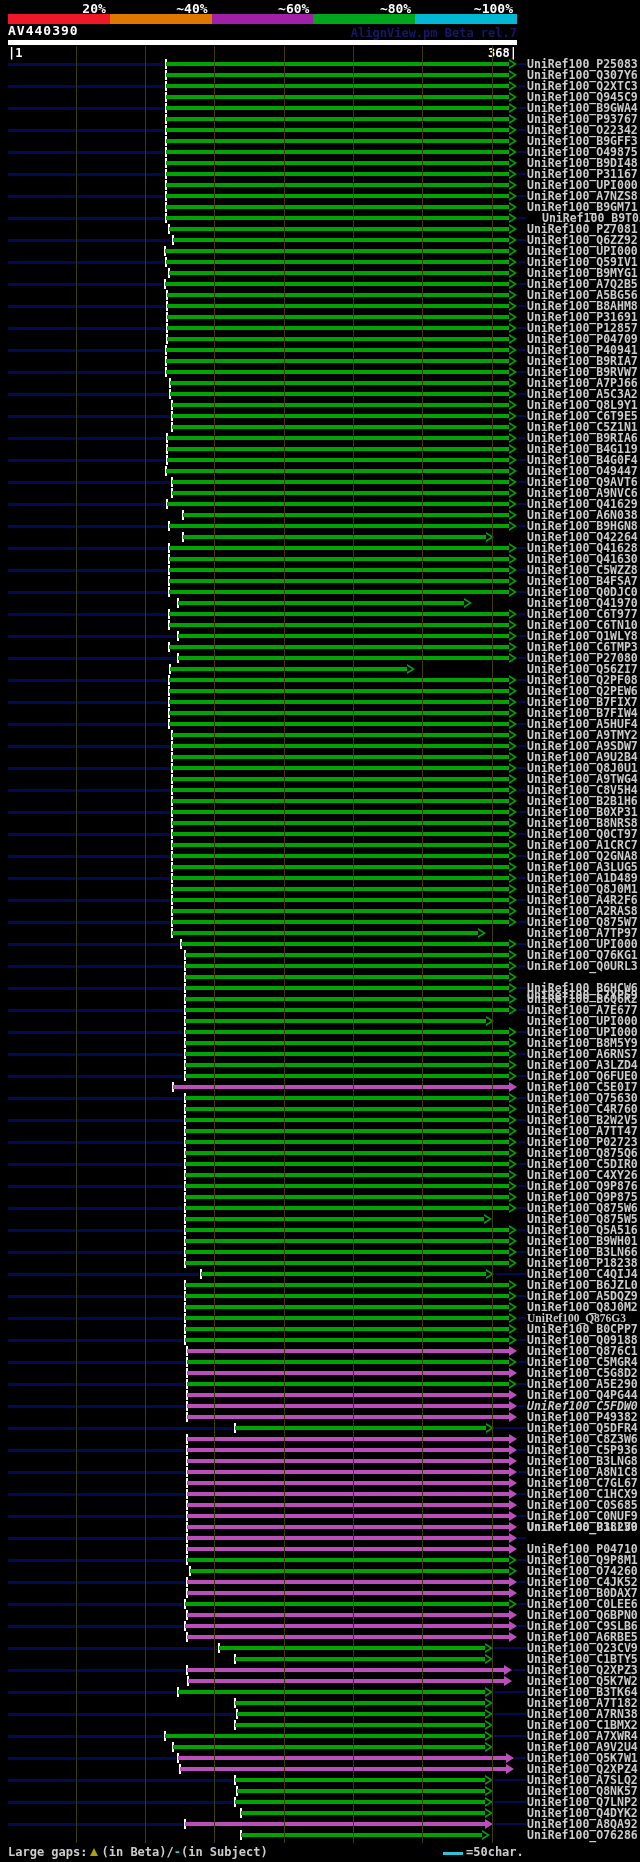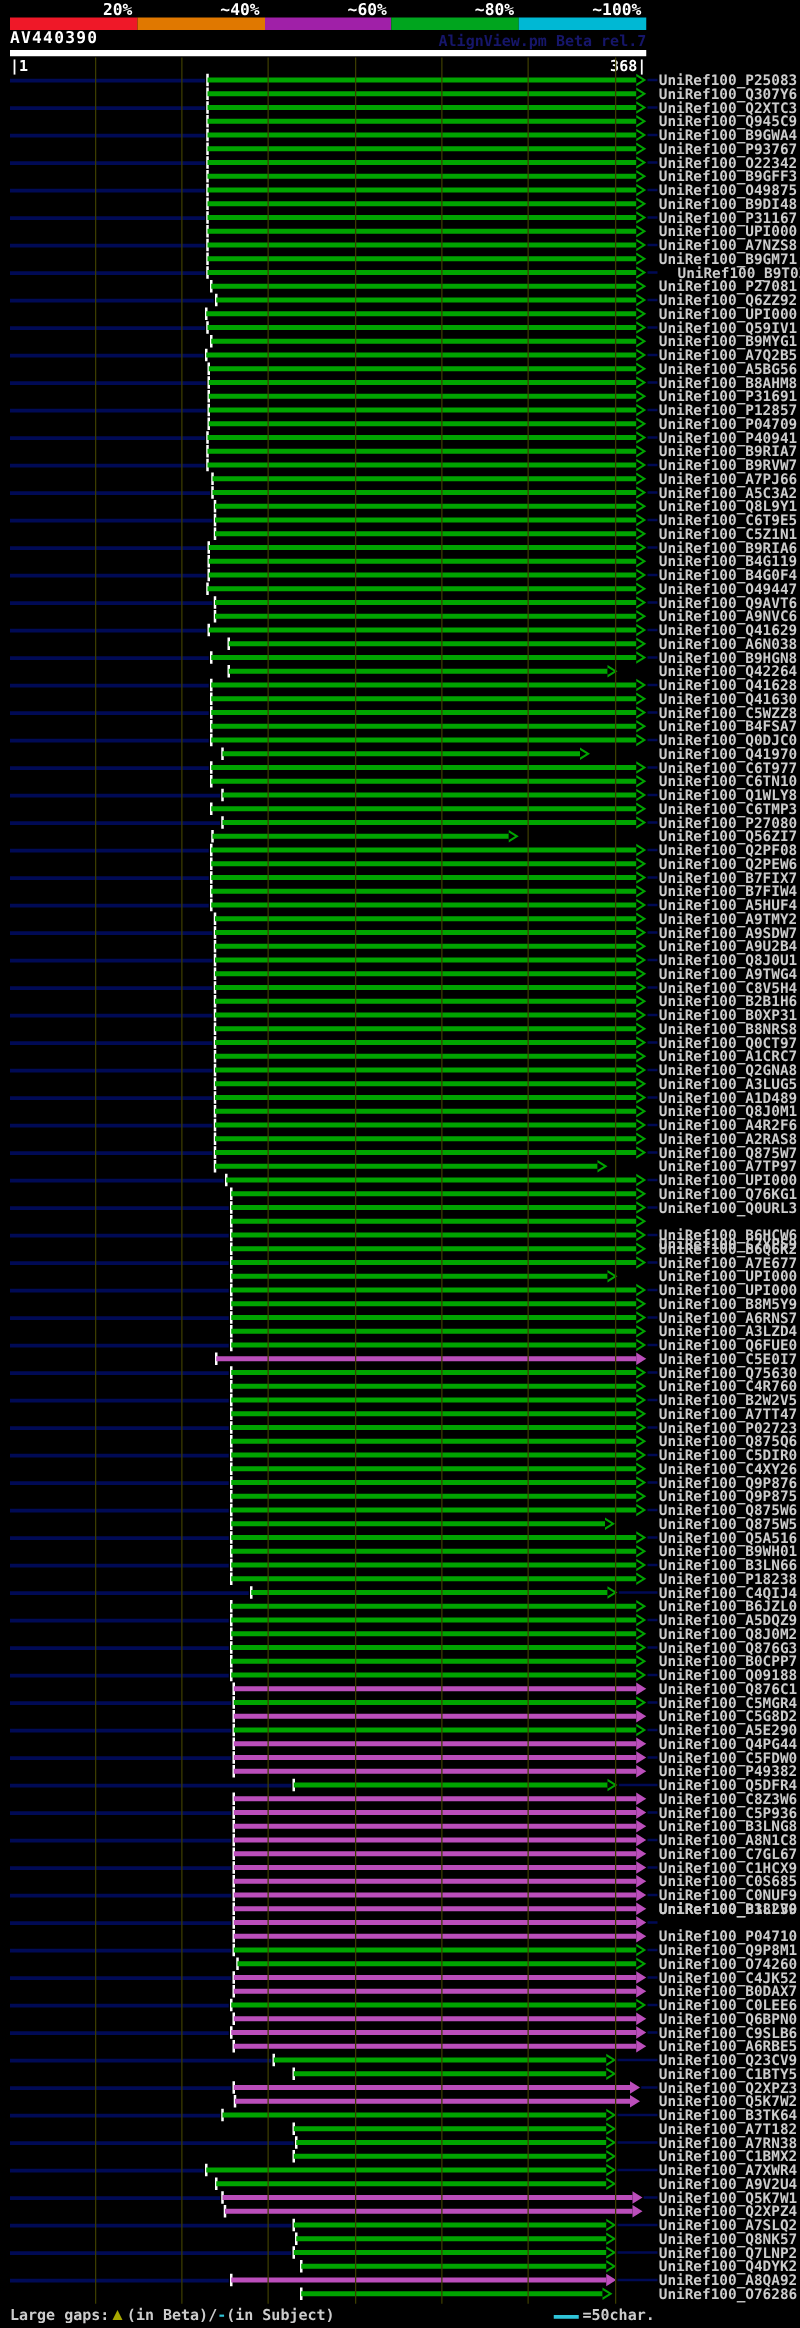--- a/index.html
+++ b/index.html
@@ -961,21 +961,21 @@
         <div class="tri-in" style="left: 509px; top: 1304px;"></div>
         <div class="lbl" style="top: 1301px;">UniRef100_Q8J0M2</div>
       </div>
       <div class="abs">
         <div class="leader" style="left: 8px; width: 175px; top: 1317px;"></div>
         <div class="conn" style="left: 518px; width: 8px; top: 1317px;"></div>
         <div class="tick" style="left: 184px; top: 1313px;"></div>
         <div class="bar" style="left: 185px; width: 324px; top: 1316px; background: rgb(0, 164, 0);"></div>
         <div class="tri" style="left: 509px; top: 1313px; border-left: 8px solid rgb(0, 164, 0);"></div>
         <div class="tri-in" style="left: 509px; top: 1315px;"></div>
-        <div class="lbl" style="top: 1312px;">UniRef100_Q876G3</div>
+        <div class="lbl" style="top: 1312px; font-family: Liberation Serif, serif;">UniRef100_Q876G3</div>
       </div>
       <div class="abs">
         <div class="tick" style="left: 184px; top: 1324px;"></div>
         <div class="bar" style="left: 185px; width: 324px; top: 1327px; background: rgb(0, 164, 0);"></div>
         <div class="tri" style="left: 509px; top: 1324px; border-left: 8px solid rgb(0, 164, 0);"></div>
         <div class="tri-in" style="left: 509px; top: 1326px;"></div>
         <div class="lbl" style="top: 1323px;">UniRef100_B0CPP7</div>
       </div>
       <div class="abs">
         <div class="leader" style="left: 8px; width: 175px; top: 1339px;"></div>
@@ -1021,21 +1021,21 @@
         <div class="bar" style="left: 187px; width: 322px; top: 1393px; background: rgb(187, 78, 187);"></div>
         <div class="tri" style="left: 509px; top: 1390px; border-left: 8px solid rgb(187, 78, 187);"></div>
         <div class="lbl" style="top: 1389px;">UniRef100_Q4PG44</div>
       </div>
       <div class="abs">
         <div class="leader" style="left: 8px; width: 177px; top: 1405px;"></div>
         <div class="conn" style="left: 518px; width: 8px; top: 1405px;"></div>
         <div class="tick" style="left: 186px; top: 1401px;"></div>
         <div class="bar" style="left: 187px; width: 322px; top: 1404px; background: rgb(187, 78, 187);"></div>
         <div class="tri" style="left: 509px; top: 1401px; border-left: 8px solid rgb(187, 78, 187);"></div>
-        <div class="lbl" style="top: 1400px;">UniRef100_C5FDW0</div>
+        <div class="lbl" style="top: 1400px; font-style: italic;">UniRef100_C5FDW0</div>
       </div>
       <div class="abs">
         <div class="tick" style="left: 186px; top: 1412px;"></div>
         <div class="bar" style="left: 187px; width: 322px; top: 1415px; background: rgb(187, 78, 187);"></div>
         <div class="tri" style="left: 509px; top: 1412px; border-left: 8px solid rgb(187, 78, 187);"></div>
         <div class="lbl" style="top: 1411px;">UniRef100_P49382</div>
       </div>
       <div class="abs">
         <div class="leader" style="left: 8px; width: 225px; top: 1427px;"></div>
         <div class="conn" style="left: 495px; width: 31px; top: 1427px;"></div>

